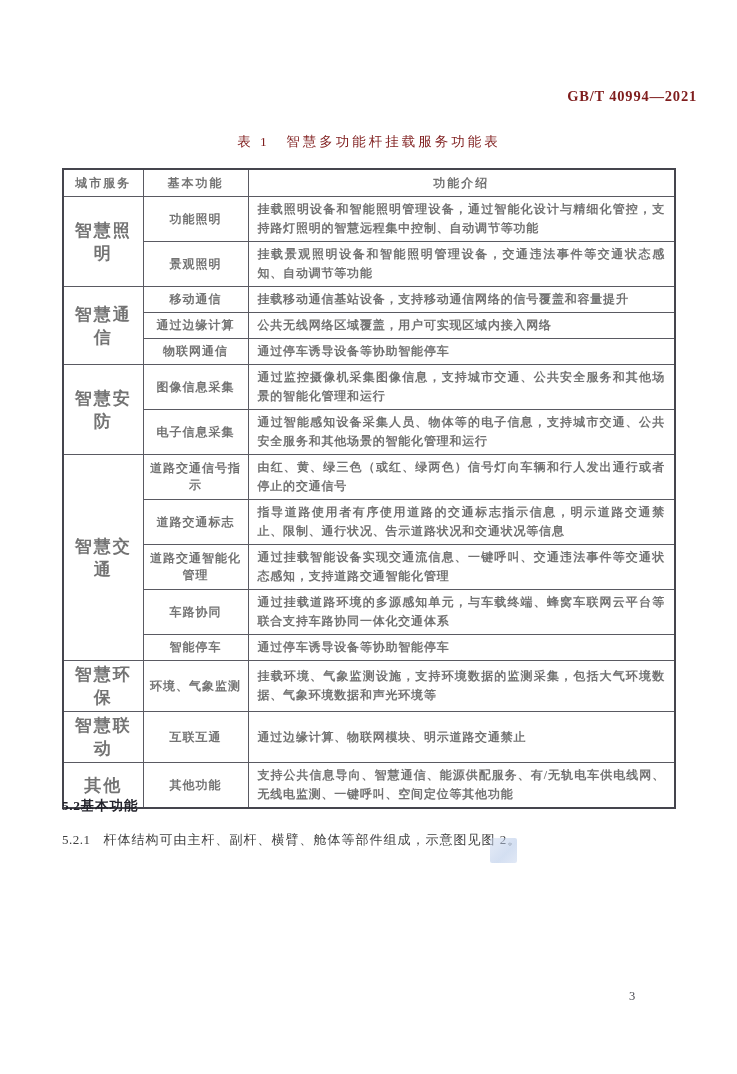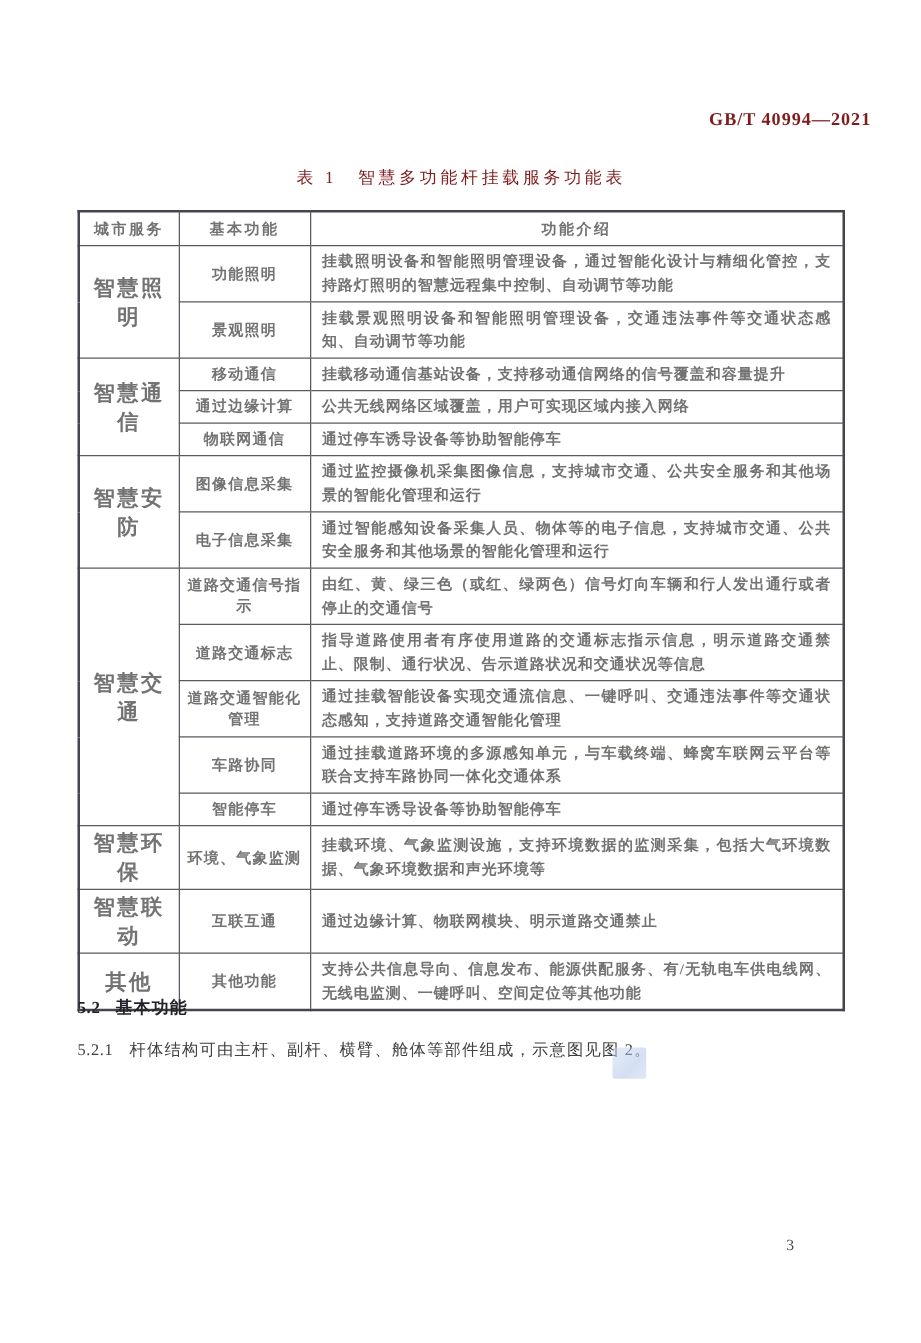--- a/index.html
+++ b/index.html
@@ -78,21 +78,21 @@
   }
   .section-heading {
     position: absolute;
     top: 797px;
     left: 62px;
     font-size: 13.5px;
     font-weight: bold;
     letter-spacing: 1px;
     color: #23232b;
   }
-  .section-heading .sec-num { margin-right: 12px; letter-spacing: 0.5px; }
+  .section-heading .sec-num { margin-right: 0; letter-spacing: 0.5px; }
   .clause {
     position: absolute;
     top: 831px;
     left: 62px;
     width: 614px;
     font-size: 13px;
     letter-spacing: 1px;
     color: #404040;
   }
   .clause .clause-num { margin-right: 13px; letter-spacing: 0.5px; }
@@ -196,21 +196,21 @@
           <td class="desc">挂载环境、气象监测设施，支持环境数据的监测采集，包括大气环境数据、气象环境数据和声光环境等</td>
         </tr>
         <tr>
           <td class="service" rowspan="1">智慧联动</td>
           <td class="function">互联互通</td>
           <td class="desc">通过边缘计算、物联网模块、明示道路交通禁止</td>
         </tr>
         <tr>
           <td class="service" rowspan="1">其他</td>
           <td class="function">其他功能</td>
-          <td class="desc">支持公共信息导向、信息发布、能源供配服务、有/无轨电车供电线网、无线电监测、一键呼叫、空间定位等其他功能</td>
+          <td class="desc">支持公共信息导向、智慧通信、能源供配服务、有/无轨电车供电线网、无线电监测、一键呼叫、空间定位等其他功能</td>
         </tr>
       </tbody>
   </table>
 
   <div class="section-heading">
     <span class="sec-num">5.2</span><span>基本功能</span>
   </div>
 
   <div class="clause">
     <span class="clause-num">5.2.1</span><span>杆体结构可由主杆、副杆、横臂、舱体等部件组成，示意图见图 2。</span>

